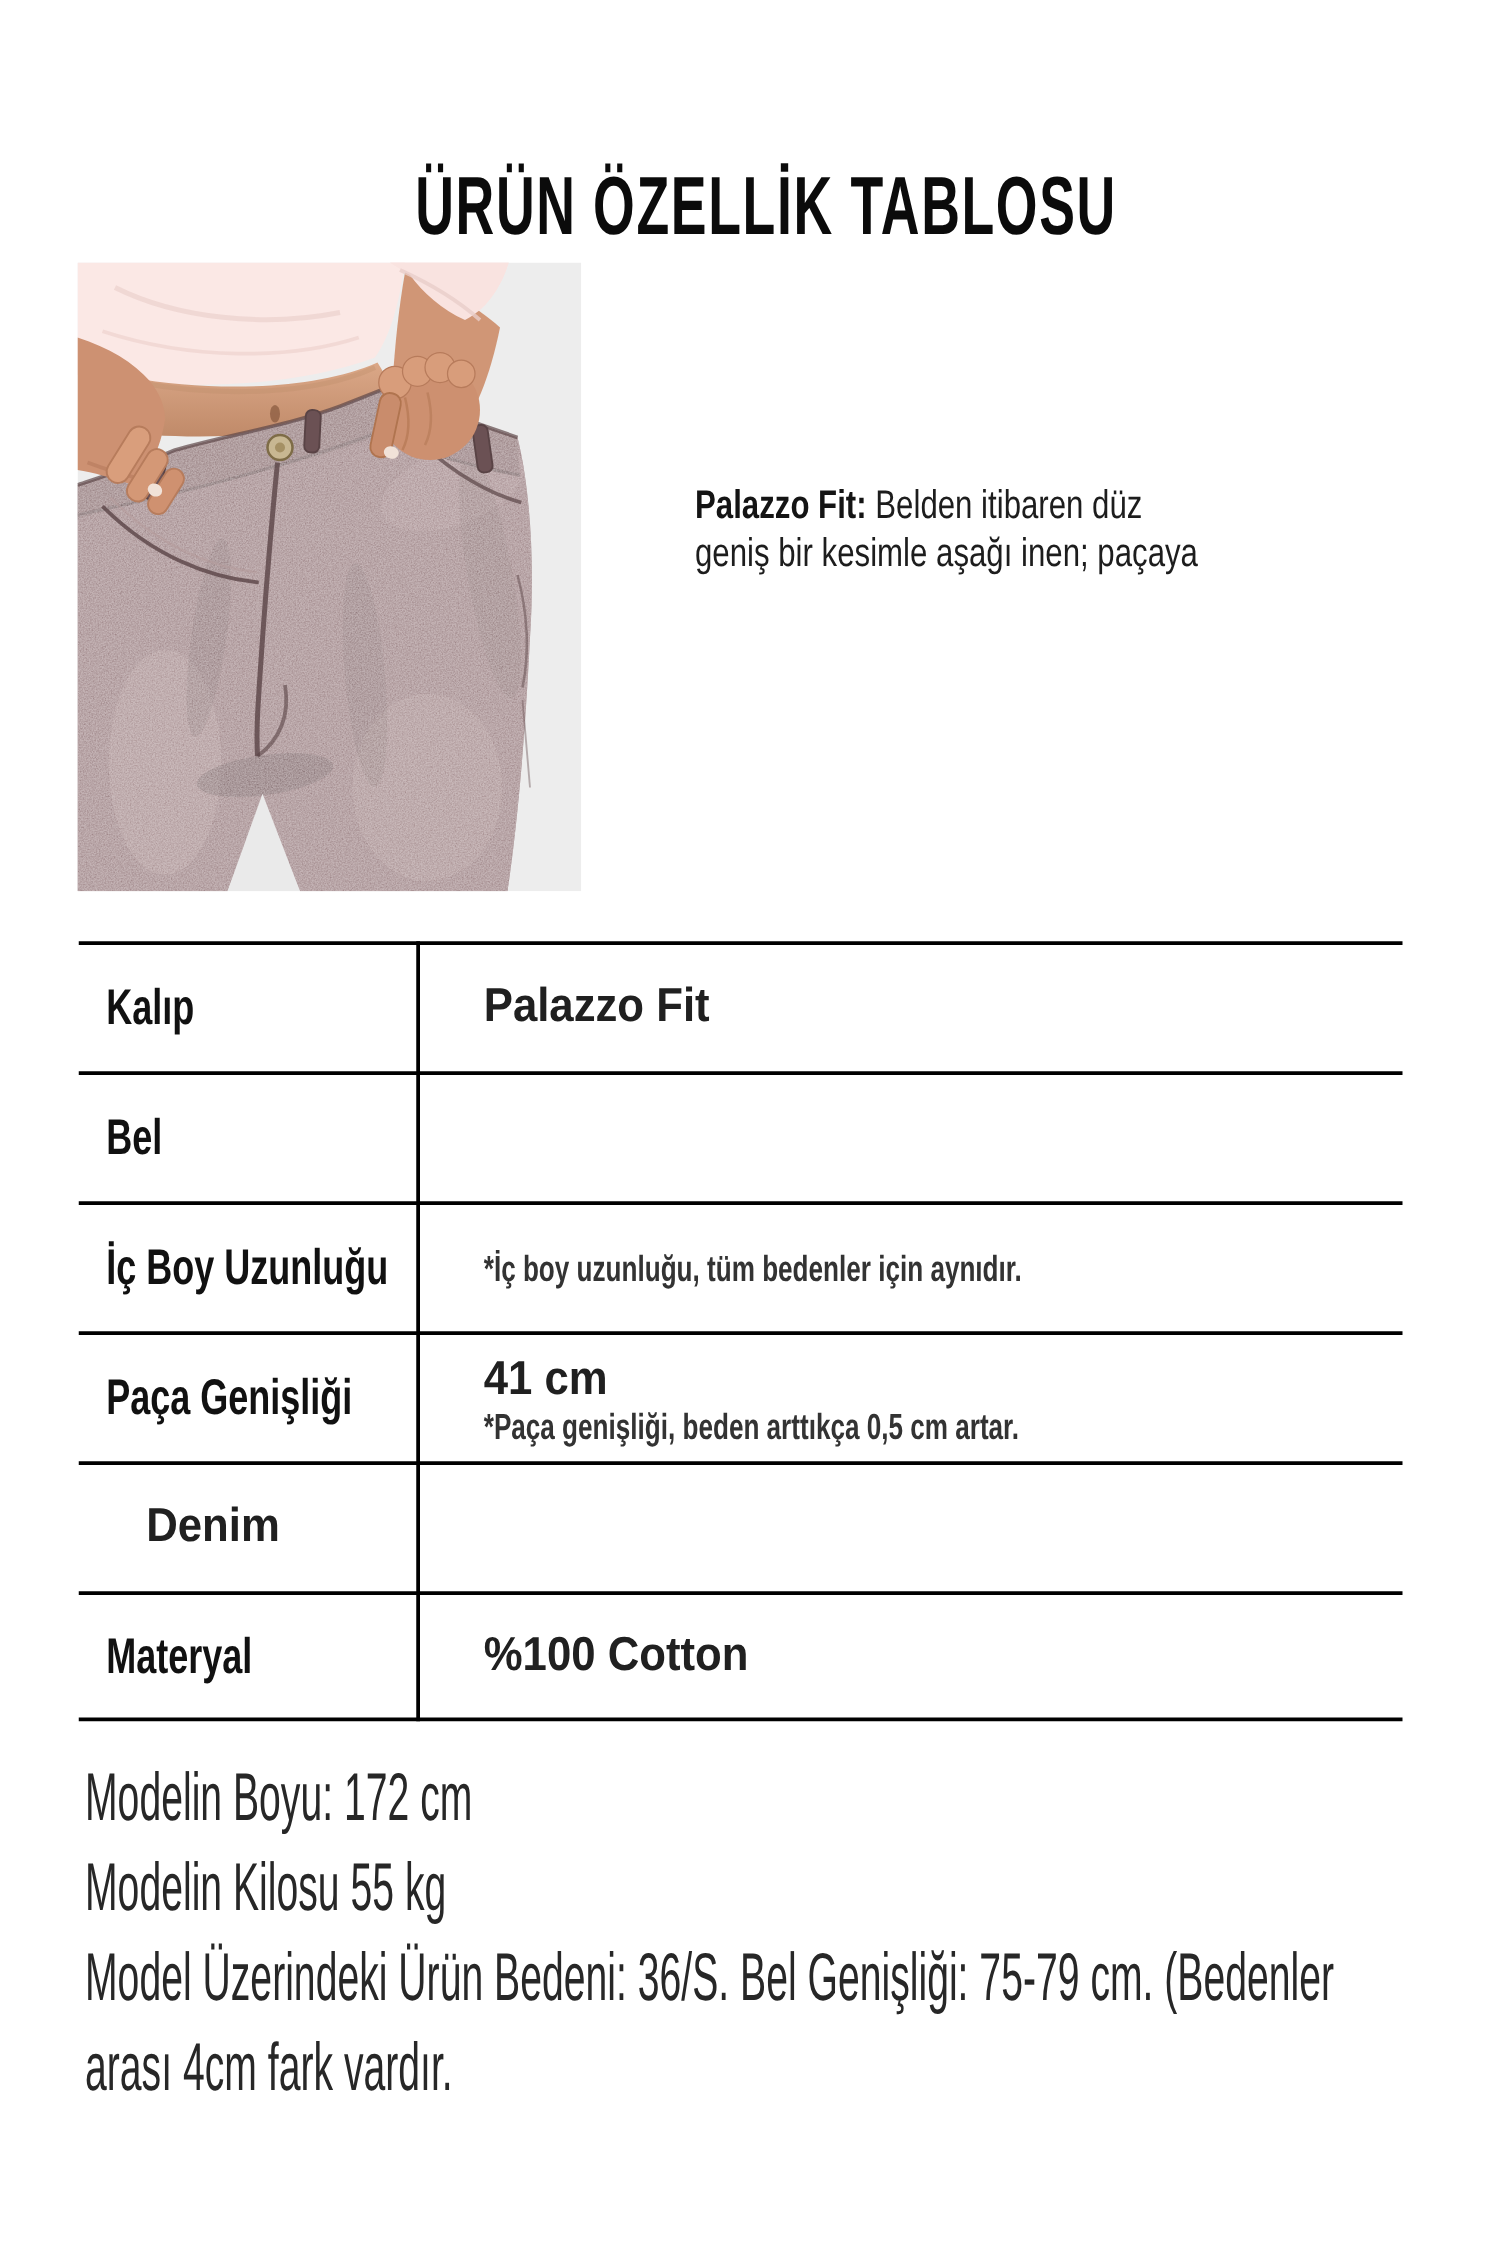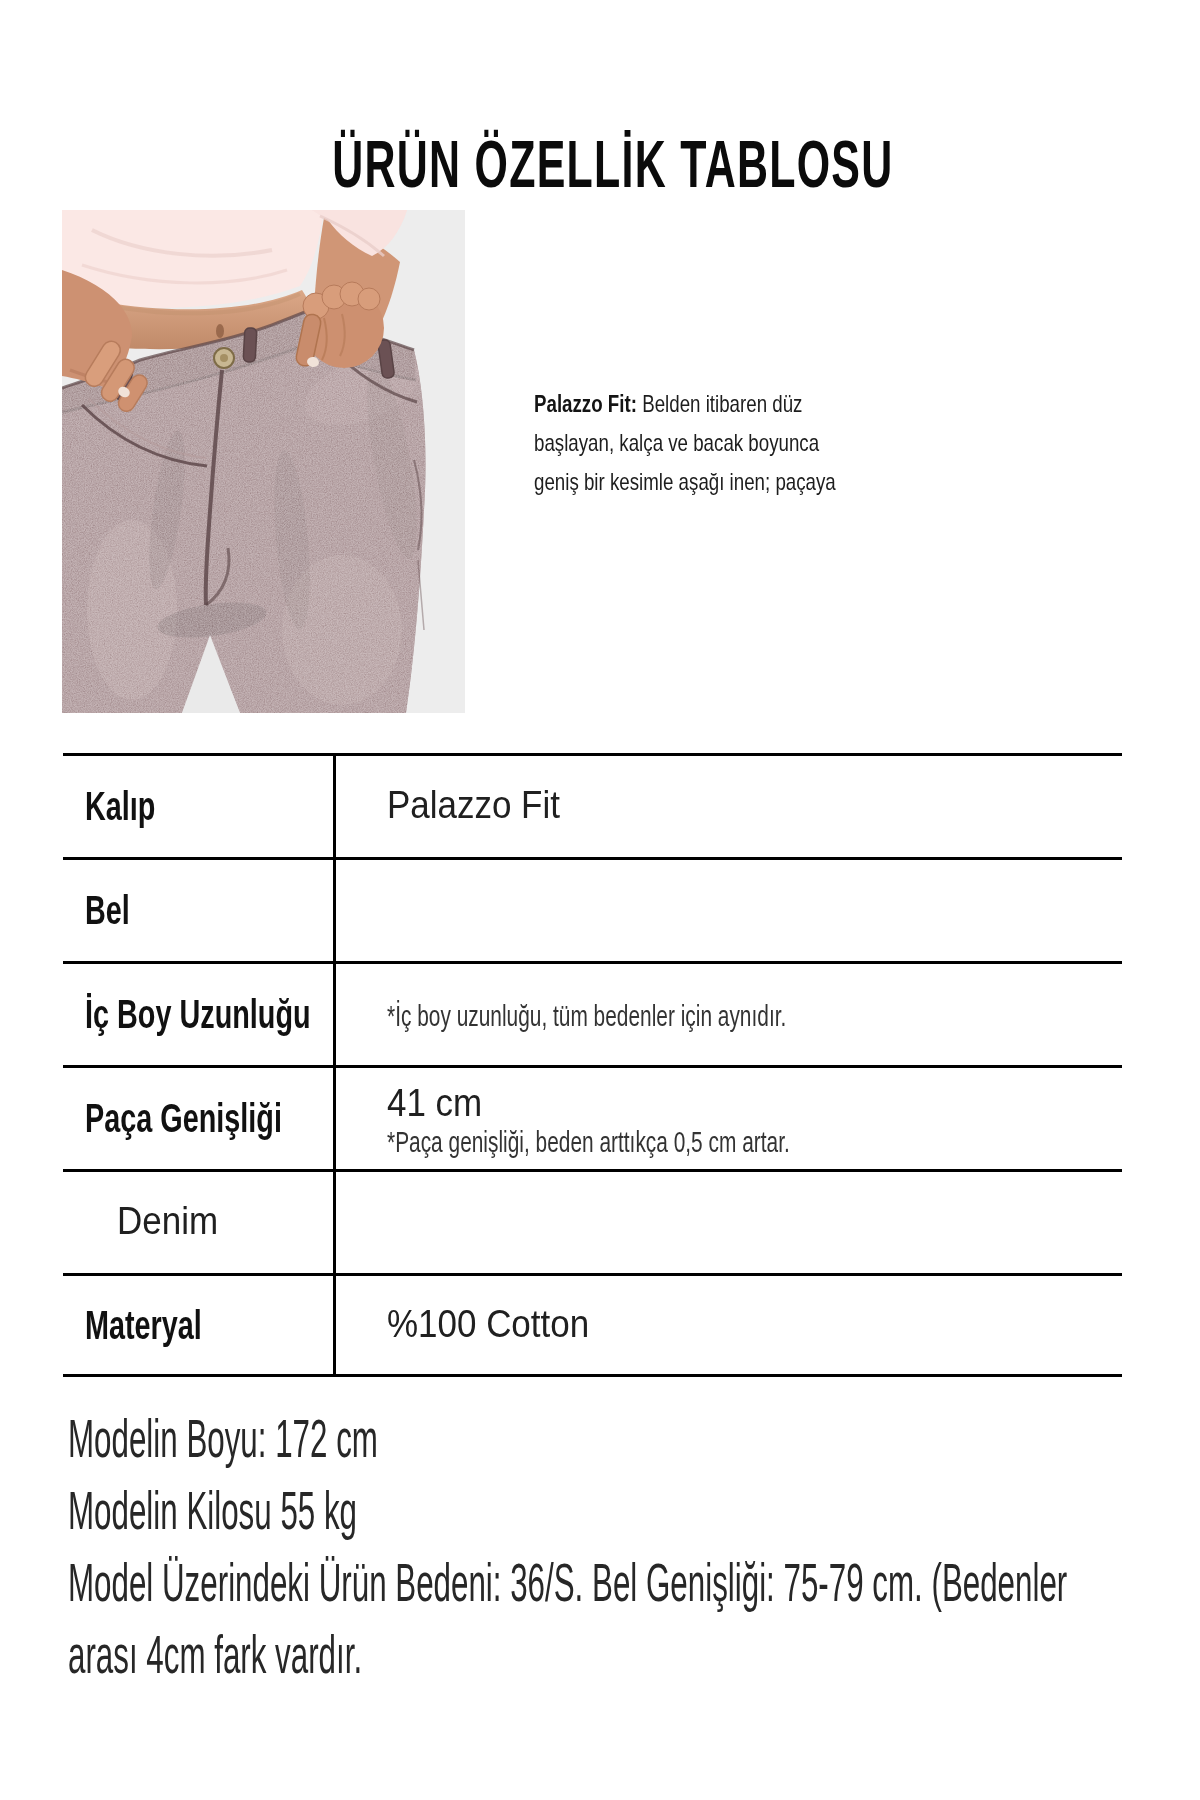--- a/index.html
+++ b/index.html
@@ -15,40 +15,40 @@
     position:absolute;top:131px;left:0;width:1200px;text-align:center;
     font-size:66px;font-weight:bold;line-height:1;color:#0b0b0b;letter-spacing:2px;padding-left:13px;
   }
   .page-title .sqz{transform:scaleX(0.65);transform-origin:50% 50%;}
 
   
   .photo{position:absolute;left:62px;top:210px;width:403px;height:503px;}
   .photo svg{display:block;width:100%;height:100%;}
 
   
-  .desc{position:absolute;left:534px;top:384px;font-size:24px;line-height:39px;color:#1d1d1d;}
+  .desc{position:absolute;left:556px;top:384px;font-size:32px;line-height:39px;color:#1d1d1d;}
   .desc .sqz{transform:scaleX(0.78);transform-origin:0 50%;}
   .desc b{font-weight:bold;color:#141414;}
 
   
   .spec-table{position:absolute;left:63px;top:753px;width:1059px;}
   .spec-table::after{
     content:'';position:absolute;left:270px;top:0;bottom:0;width:3px;background:#000;
   }
   .row{display:flex;height:104px;border-top:3px solid #000;box-sizing:border-box;}
   .row:last-child{border-bottom:3px solid #000;}
   .cell-label{
     width:270px;box-sizing:border-box;padding-left:22px;
     display:flex;align-items:center;
     font-size:40px;font-weight:bold;color:#111;
   }
   .cell-label .sqz{transform:scaleX(0.72);transform-origin:0 50%;}
   .cell-value{
     flex:1;box-sizing:border-box;padding-left:54px;
-    display:flex;flex-direction:column;justify-content:center;
+    display:flex;flex-direction:column;justify-content:center;font-weight:bold;
   }
   .value{font-size:38px;line-height:44px;color:#202020;}
   .value .sqz{transform:scaleX(0.92);transform-origin:0 50%;}
   .note{font-size:29px;line-height:29px;margin-top:3px;color:#333;}
   .note .sqz{transform:scaleX(0.72);transform-origin:0 50%;}
   .note .sqz:empty{display:none;}
 
   
   .footer{position:absolute;left:68px;top:1402px;font-size:54px;line-height:72px;color:#272727;}
   .footer .sqz{transform:scaleX(0.58);transform-origin:0 50%;}
@@ -142,21 +142,20 @@
     <ellipse cx="251" cy="152" rx="6" ry="5" fill="#f1e2d8" transform="rotate(12 251 152)"></ellipse>
     <path d="M262,108 C266,124 266,138 260,150" stroke="#b0744f" stroke-width="2" fill="none" opacity="0.6"></path>
     <path d="M280,104 C284,120 284,134 278,146" stroke="#b0744f" stroke-width="2" fill="none" opacity="0.5"></path>
   </svg>
 </div>
 
 <div class="desc">
   <div class="desc-line">
     <span class="sqz"><b>Palazzo Fit:</b> <span>Belden itibaren düz</span></span>
   </div>
-  <div class="desc-line"><span class="sqz">başlayan, kalça ve bacak boyunca</span></div>
   <div class="desc-line"><span class="sqz">geniş bir kesimle aşağı inen; paçaya</span></div>
 </div>
 
 <div class="spec-table">
   <div class="row">
     <div class="cell-label">
         <span class="sqz">Kalıp</span>
       </div>
     <div class="cell-value">
       <div class="value"><span class="sqz">Palazzo Fit</span></div>

